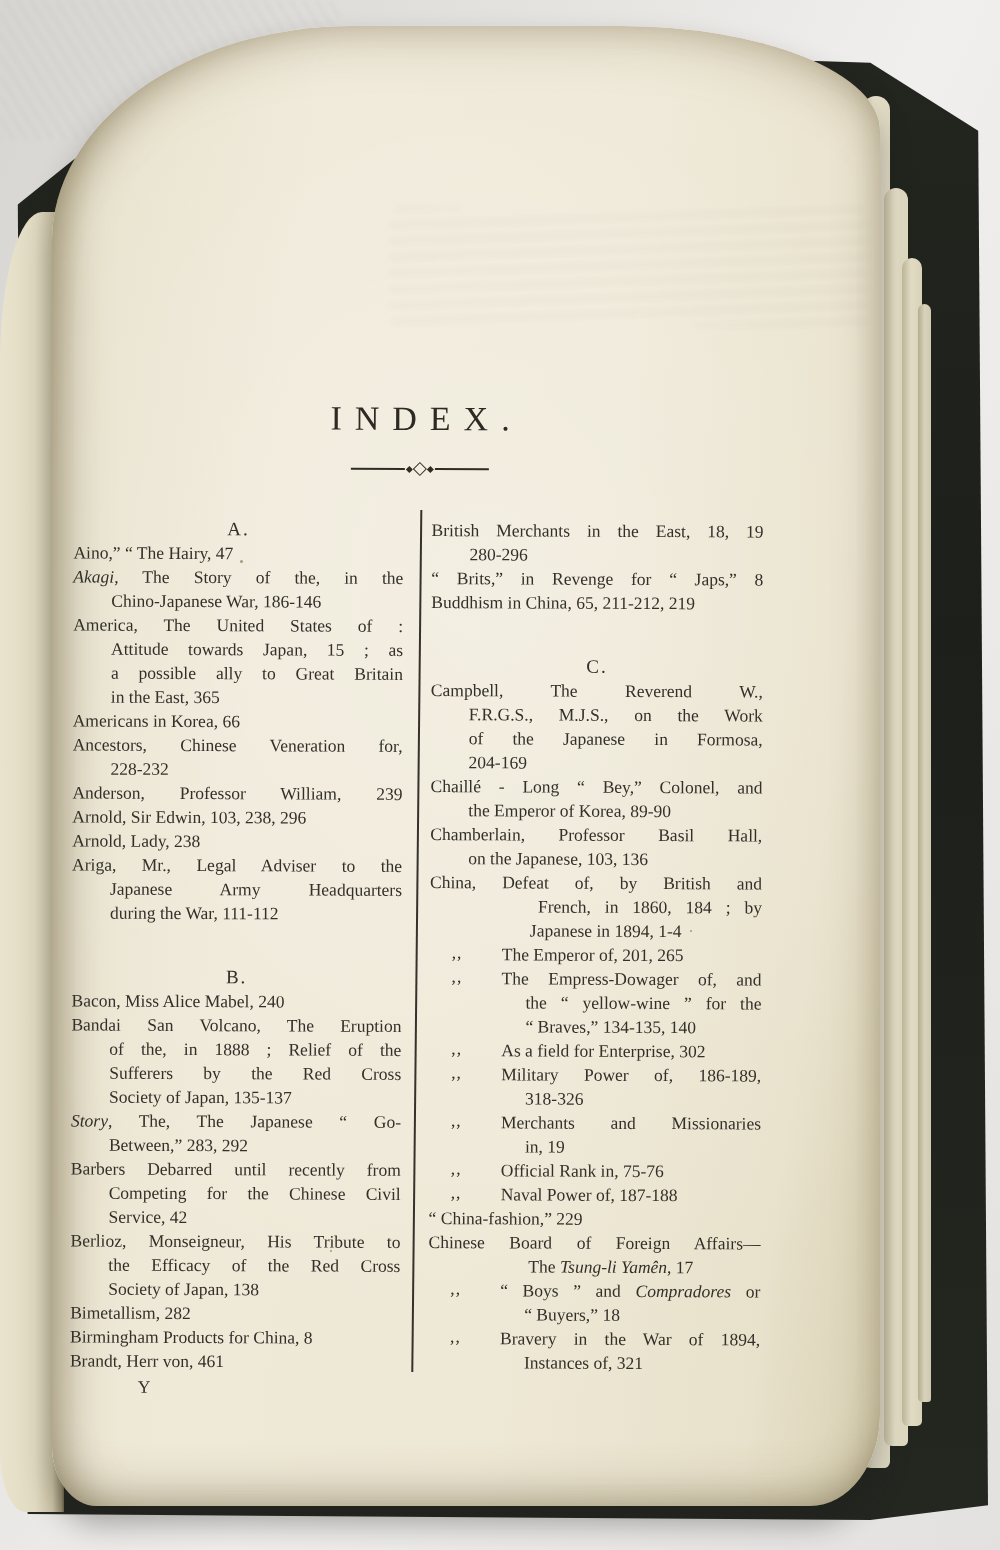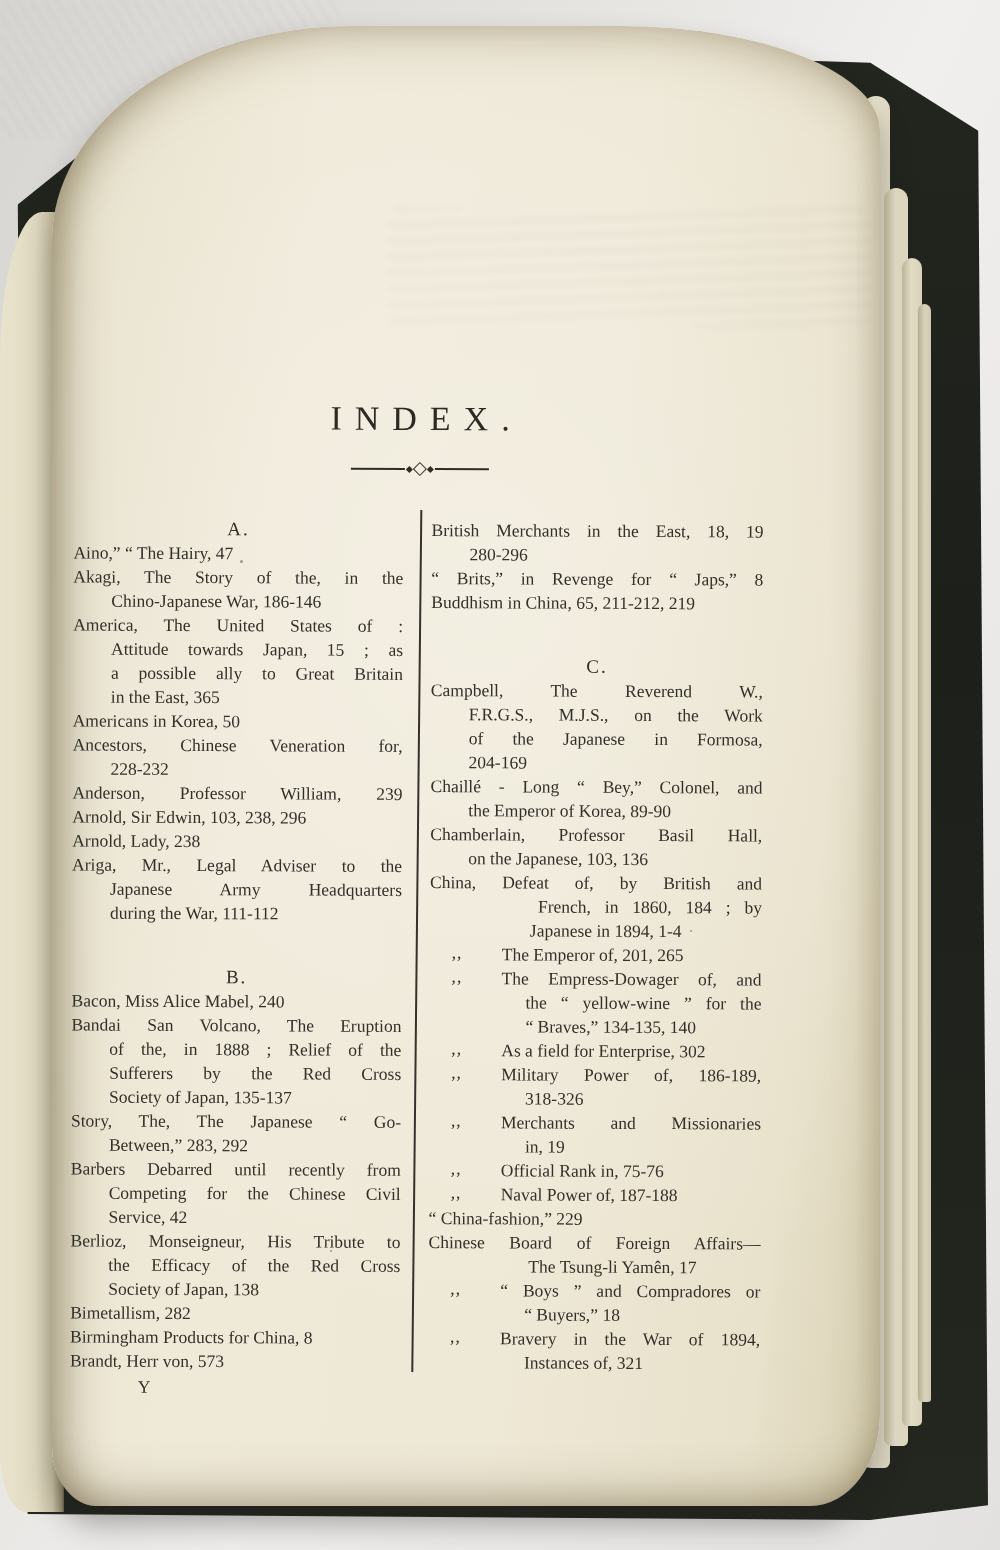--- a/index.html
+++ b/index.html
@@ -74,21 +74,21 @@
   .ln{position:relative;min-height:24px;}
   .head{text-align:center;font-size:19px;letter-spacing:2px;}
   .l0j,.l1j,.l2j,.subj,.sub2j{text-align:justify;text-align-last:justify;}
   .l1,.l1j{padding-left:38px;}
   .l2{padding-left:100px;}
   .l2j{padding-left:108px;}
   .sub,.subj{padding-left:72px;}
   .sub2,.sub2j{padding-left:96px;}
   .ditto{position:absolute;left:22px;top:-2px;letter-spacing:1px;}
   .sig{padding-left:68px;margin-top:2px;}
-  .it{}
+  .it{font-style:italic;}
 </style>
 </head>
 <body>
 
 <div class="tissue"></div>
 <div class="cover"></div>
 <div class="edge-strip strip-a"></div>
 <div class="edge-strip strip-b"></div>
 <div class="edge-strip strip-c"></div>
 <div class="edge-strip strip-d"></div>
@@ -111,21 +111,21 @@
   <div class="cols">
     <div class="col col-left">
         <div class="ln head"><span>A.</span></div>
         <div class="ln l0"><span>Aino,” “ The Hairy, 47</span></div>
         <div class="ln l0j"><span class="it">Akagi</span><span>, The Story of the, in the</span></div>
         <div class="ln l1"><span>Chino-Japanese War, 186-146</span></div>
         <div class="ln l0j"><span>America, The United States of :</span></div>
         <div class="ln l1j"><span>Attitude towards Japan, 15 ; as</span></div>
         <div class="ln l1j"><span>a possible ally to Great Britain</span></div>
         <div class="ln l1"><span>in the East, 365</span></div>
-        <div class="ln l0"><span>Americans in Korea, 50</span></div>
+        <div class="ln l0"><span>Americans in Korea, 66</span></div>
         <div class="ln l0j"><span>Ancestors, Chinese Veneration for,</span></div>
         <div class="ln l1"><span>228-232</span></div>
         <div class="ln l0j"><span>Anderson, Professor William, 239</span></div>
         <div class="ln l0"><span>Arnold, Sir Edwin, 103, 238, 296</span></div>
         <div class="ln l0"><span>Arnold, Lady, 238</span></div>
         <div class="ln l0j"><span>Ariga, Mr., Legal Adviser to the</span></div>
         <div class="ln l1j"><span>Japanese Army Headquarters</span></div>
         <div class="ln l1"><span>during the War, 111-112</span></div>
         <div class="gap" style="height: 40px;"></div>
         <div class="ln head"><span>B.</span></div>
@@ -137,21 +137,21 @@
         <div class="ln l0j"><span class="it">Story</span><span>, The, The Japanese “ Go-</span></div>
         <div class="ln l1"><span>Between,” 283, 292</span></div>
         <div class="ln l0j"><span>Barbers Debarred until recently from</span></div>
         <div class="ln l1j"><span>Competing for the Chinese Civil</span></div>
         <div class="ln l1"><span>Service, 42</span></div>
         <div class="ln l0j"><span>Berlioz, Monseigneur, His Tribute to</span></div>
         <div class="ln l1j"><span>the Efficacy of the Red Cross</span></div>
         <div class="ln l1"><span>Society of Japan, 138</span></div>
         <div class="ln l0"><span>Bimetallism, 282</span></div>
         <div class="ln l0"><span>Birmingham Products for China, 8</span></div>
-        <div class="ln l0"><span>Brandt, Herr von, 573</span></div>
+        <div class="ln l0"><span>Brandt, Herr von, 461</span></div>
         <div class="ln sig"><span>Y</span></div>
       </div>
     <div class="rule"></div>
     <div class="col col-right">
         <div class="ln l0j"><span>British Merchants in the East, 18, 19</span></div>
         <div class="ln l1"><span>280-296</span></div>
         <div class="ln l0j"><span>“ Brits,” in Revenge for “ Japs,” 8</span></div>
         <div class="ln l0"><span>Buddhism in China, 65, 211-212, 219</span></div>
         <div class="gap" style="height: 40px;"></div>
         <div class="ln head"><span>C.</span></div>

